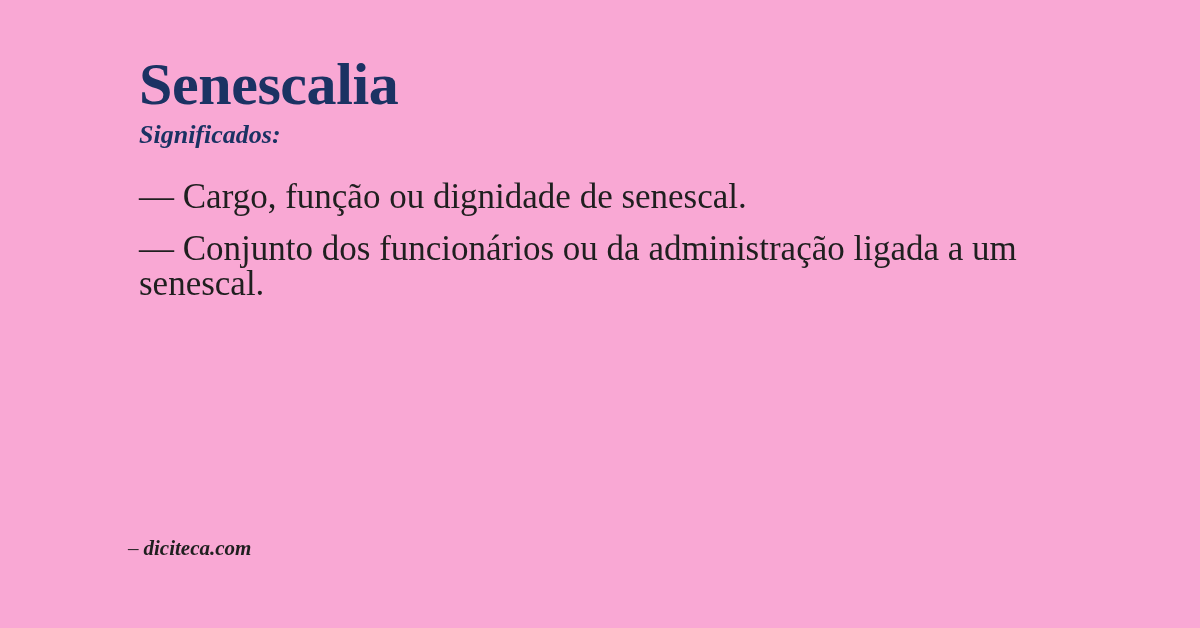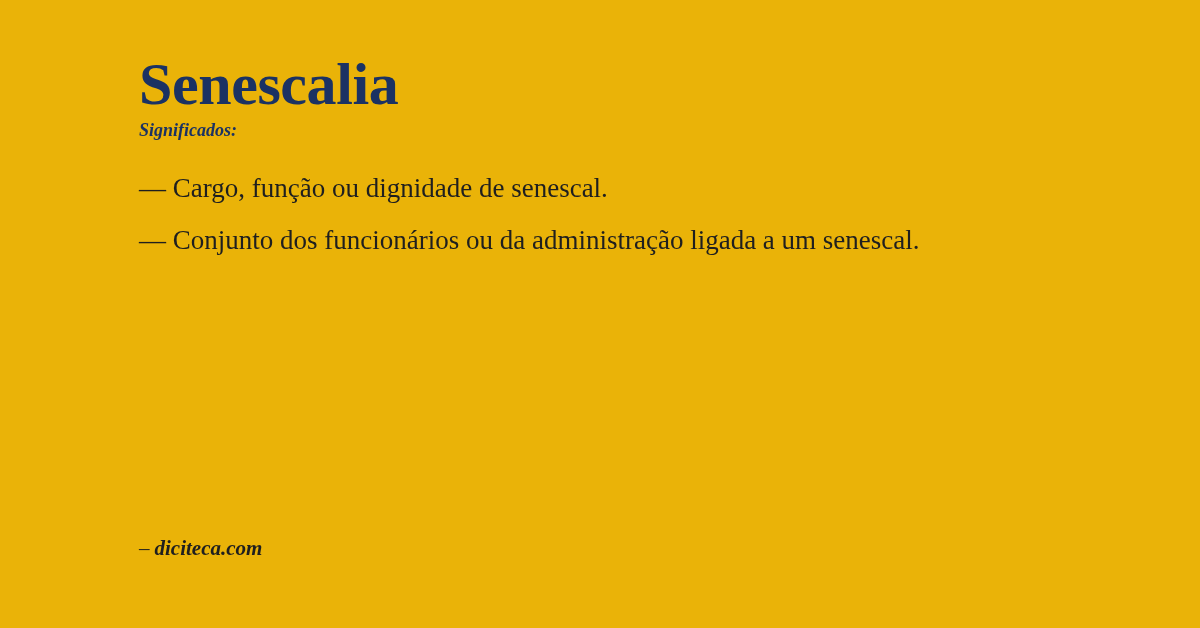--- a/index.html
+++ b/index.html
@@ -13,21 +13,21 @@
     height: 628px;
     overflow: hidden;
     font-family: "Liberation Serif", "DejaVu Serif", serif;
     -webkit-font-smoothing: antialiased;
   }
 
   #card {
     position: relative;
     width: 1200px;
     height: 628px;
-    background: #eab308;
+    background: #f9a8d4;
     box-sizing: border-box;
   }
 
   #content {
     position: absolute;
     left: 139px;
     top: 52px;
     width: 930px;
   }
 
@@ -42,61 +42,61 @@
     margin: 0;
     padding: 0;
     white-space: nowrap;
   }
 
   
   .section-label {
     font-family: "Liberation Serif", "DejaVu Serif", serif;
     font-weight: 700;
     font-style: italic;
-    font-size: 18px;
+    font-size: 26px;
     line-height: 1.1;
     color: #1b3263;
     margin: 4px 0 0 0;
     padding: 0;
     white-space: nowrap;
   }
 
   
   .senses {
     list-style: none;
     margin: 0;
     padding: 0;
     margin-top: 30px;
     width: 912px;
   }
 
   .sense {
     font-family: "Liberation Serif", "DejaVu Serif", serif;
     font-weight: 400;
-    font-size: 27px;
+    font-size: 35px;
     line-height: 35px;
     color: #1f1f1f;
     margin: 0 0 17px 0;
     padding: 0;
     text-indent: 0;
     hyphens: none;
   }
   .sense:last-child {
     margin-bottom: 8px;
   }
 
   .sense .dash {
     font-family: "Liberation Serif", "DejaVu Serif", serif;
     color: #1f1f1f;
   }
 
   
   .source {
     position: absolute;
-    left: 139px;
+    left: 128px;
     top: 534px;
     font-family: "Liberation Serif", "DejaVu Serif", serif;
     font-weight: 700;
     font-style: italic;
     font-size: 21px;
     line-height: 28px;
     color: #1f1f1f;
     white-space: nowrap;
   }
   .source .dash {

